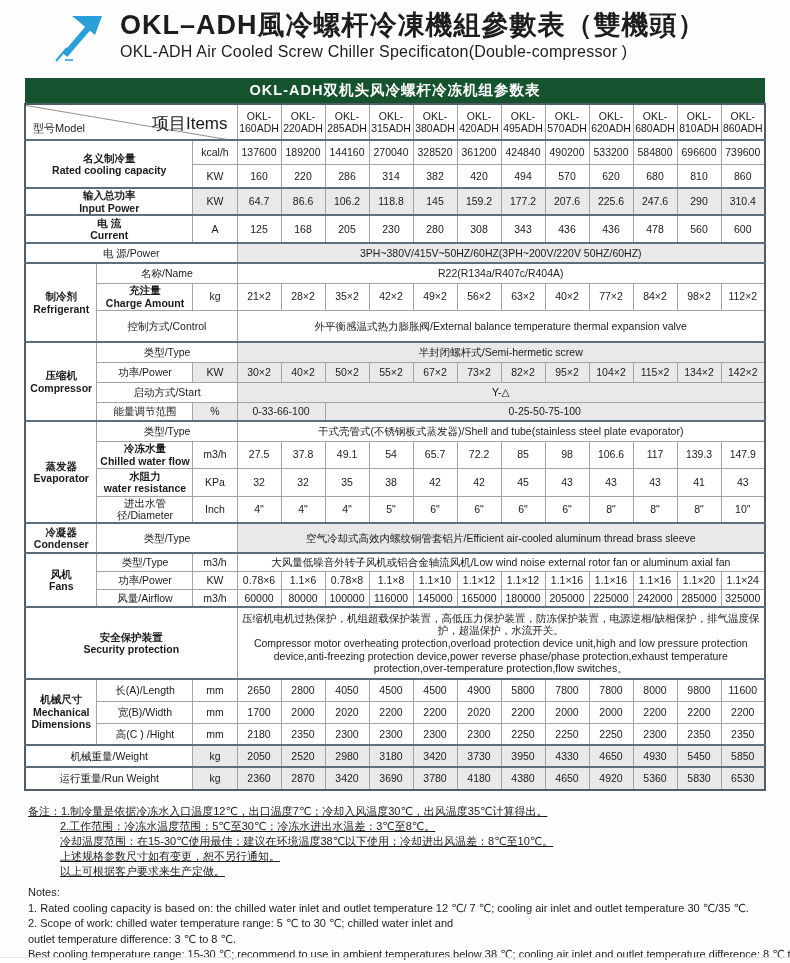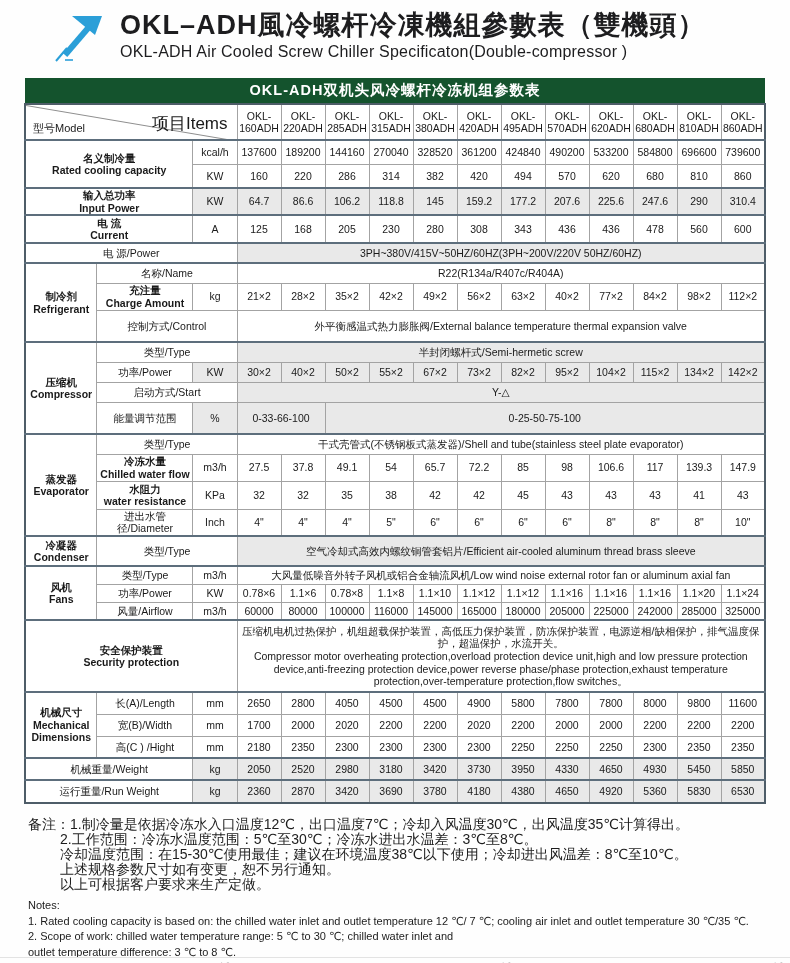--- a/index.html
+++ b/index.html
@@ -33,21 +33,21 @@
 
   
   td.corner{position:relative;background:#e3e3e3;padding:0;}
   .corner .diag{position:absolute;top:0;left:0;width:216px;height:1px;background:#8f8f8f;
                 transform-origin:0 0;transform:rotate(9.6deg);}
   .corner .cl{position:absolute;left:7px;bottom:4px;font-size:11px;}
   .corner .cr{position:absolute;right:9px;top:9px;font-size:17px;}
 
   
   .notes{margin:13px 0 0 28px;width:740px;}
-  .notes .zh-block{font-size:14px;line-height:15px;}
+  .notes .zh-block{font-size:11px;line-height:15px;text-decoration:underline;}
   .notes .en-block{font-size:11px;line-height:15.5px;margin-top:6px;}
   .note-line{white-space:nowrap;}
   .note-line.ind{padding-left:32px;}
   .bottom-rule{position:absolute;left:0;bottom:5px;width:790px;height:1px;background:#e3e3e3;}
 </style>
 </head>
 <body>
 
 <div class="page">
 
@@ -253,21 +253,21 @@
           <td class="val">95×2</td>
           <td class="val">104×2</td>
           <td class="val">115×2</td>
           <td class="val">134×2</td>
           <td class="val">142×2</td>
         </tr>
       <tr class="g" style="height:20px">
         <td class="lab" colspan="2">启动方式/Start</td>
         <td class="wide" colspan="12">Y-△</td>
       </tr>
-      <tr class="g" style="height:32px">
+      <tr class="g" style="height:19px">
         <td class="lab">能量调节范围</td>
         <td class="unit">%</td>
         <td class="val" colspan="2">0-33-66-100</td>
         <td class="val" colspan="10">0-25-50-75-100</td>
       </tr>
 
       <tr class="sec w" style="height:20px">
         <td class="lab" rowspan="4">
           <span class="l2">蒸发器</span>
           <span class="l2">Evaporator</span>

